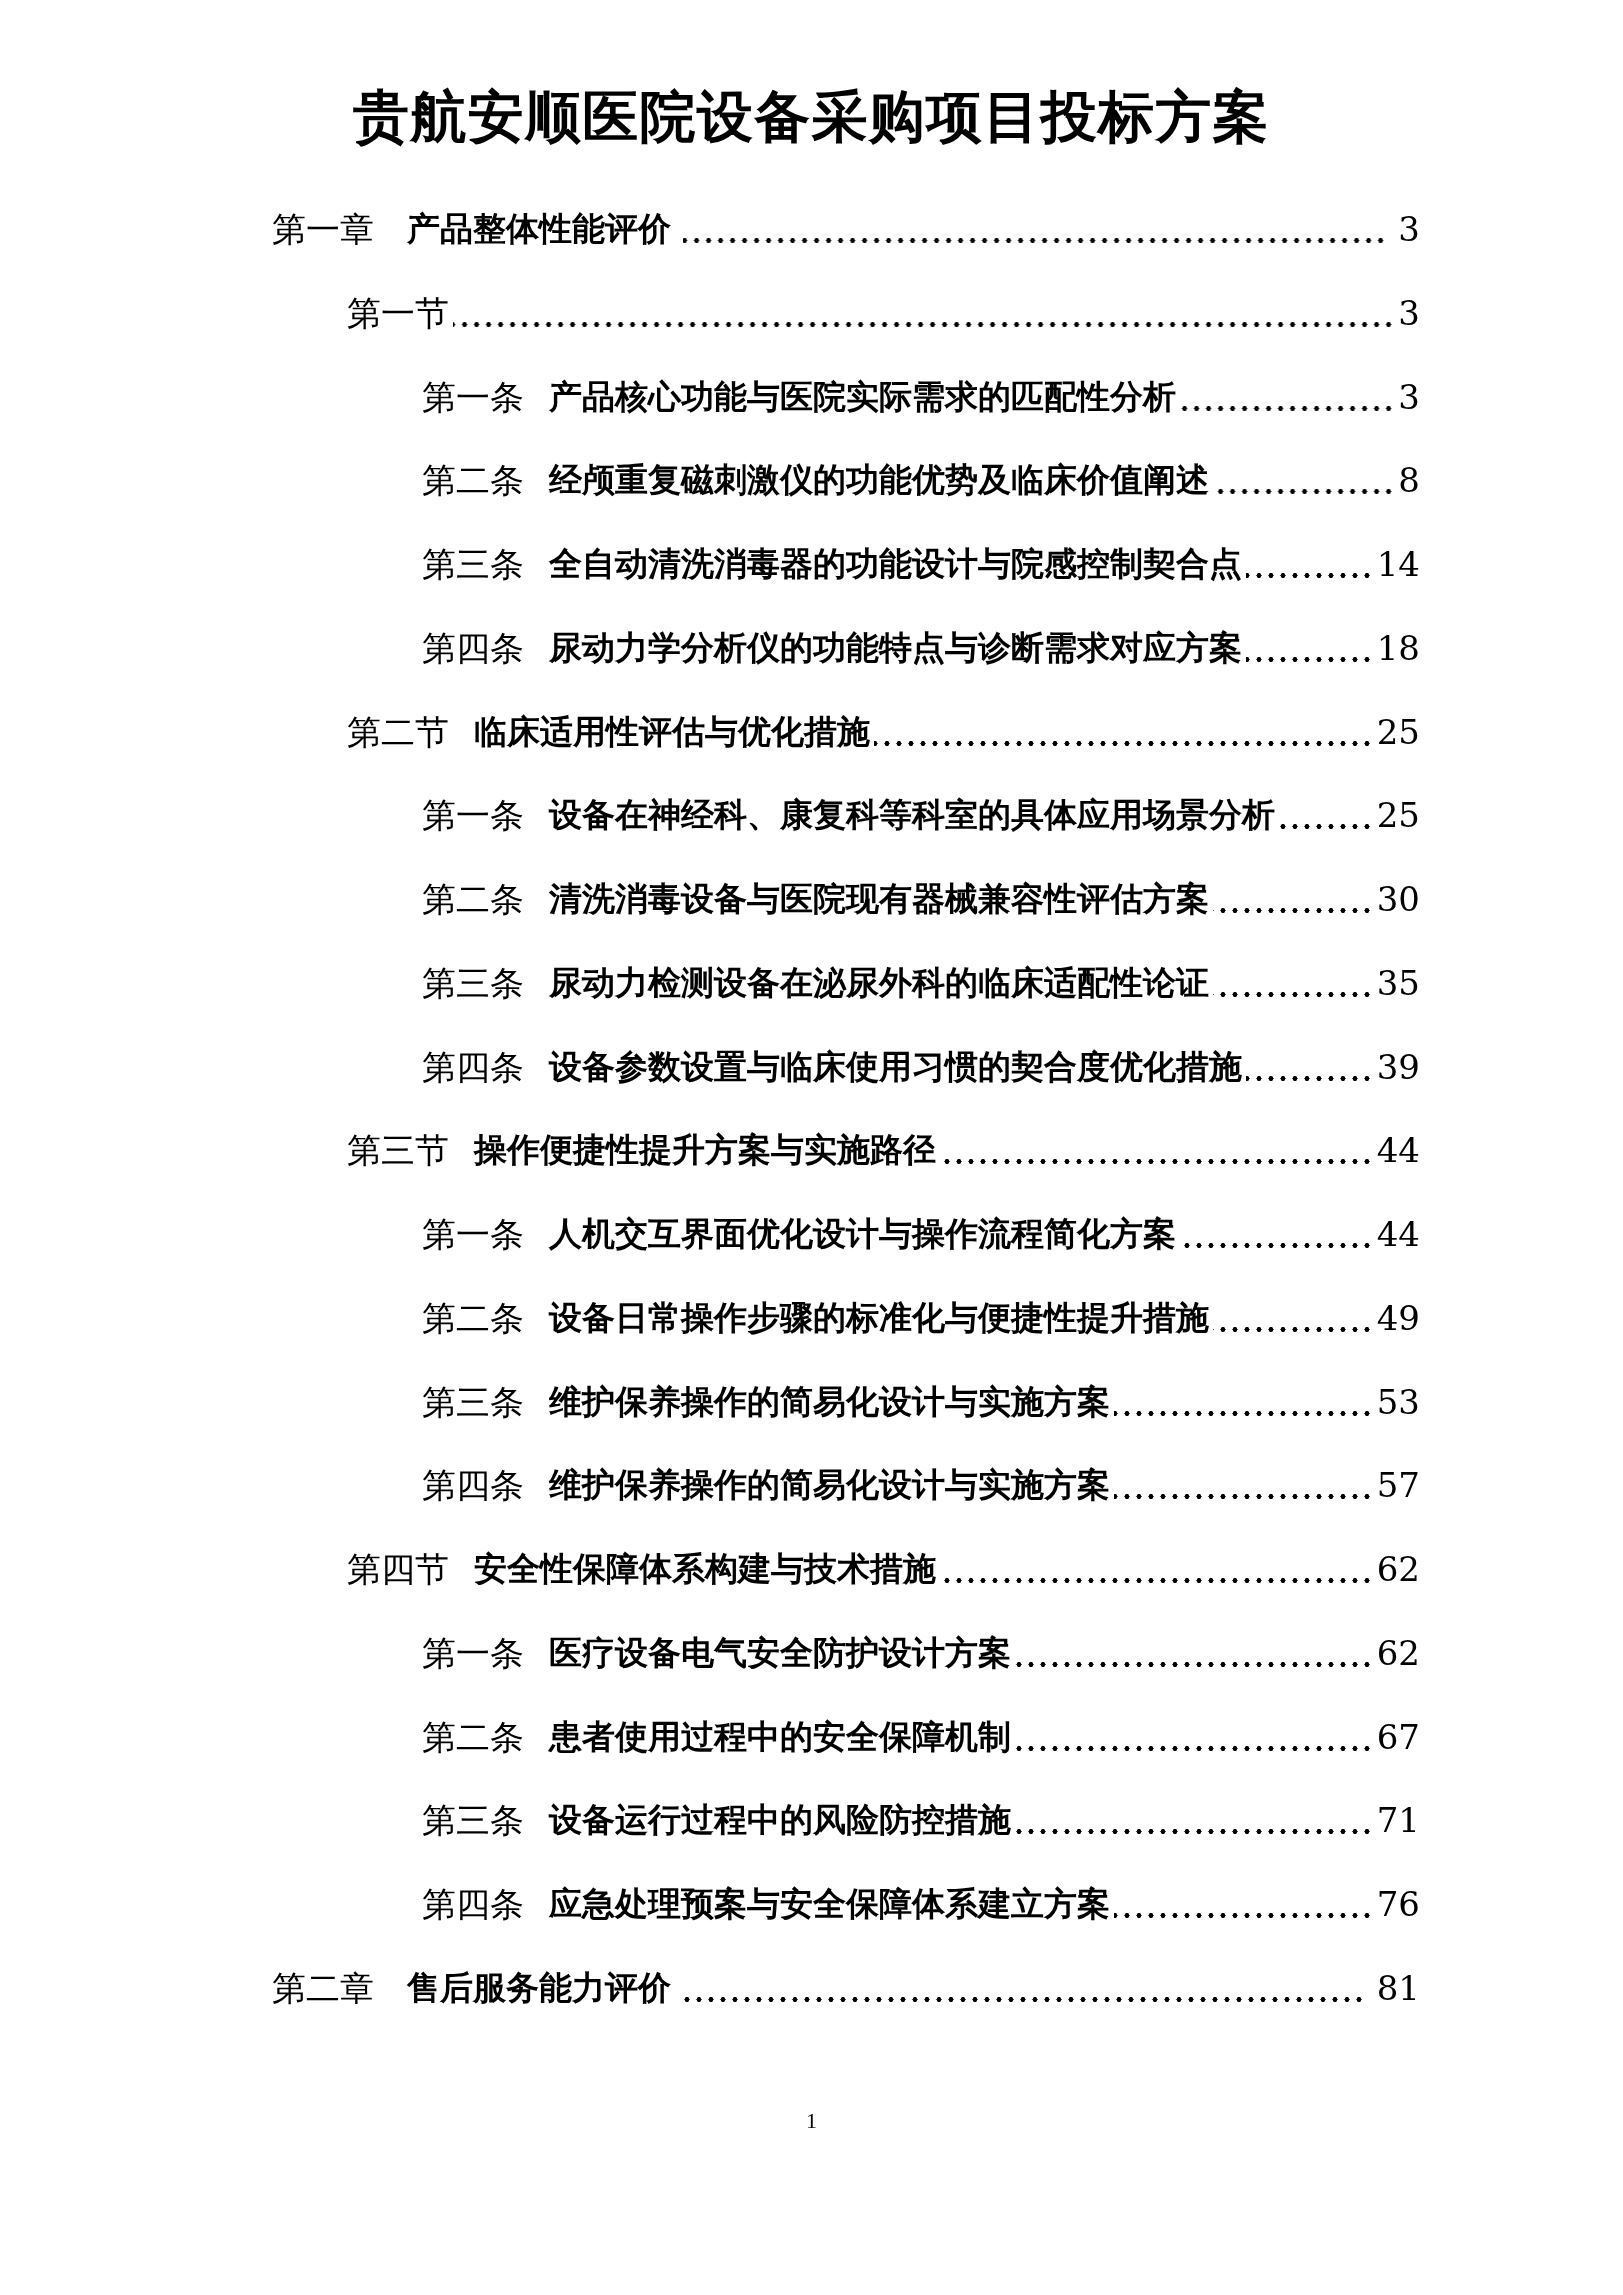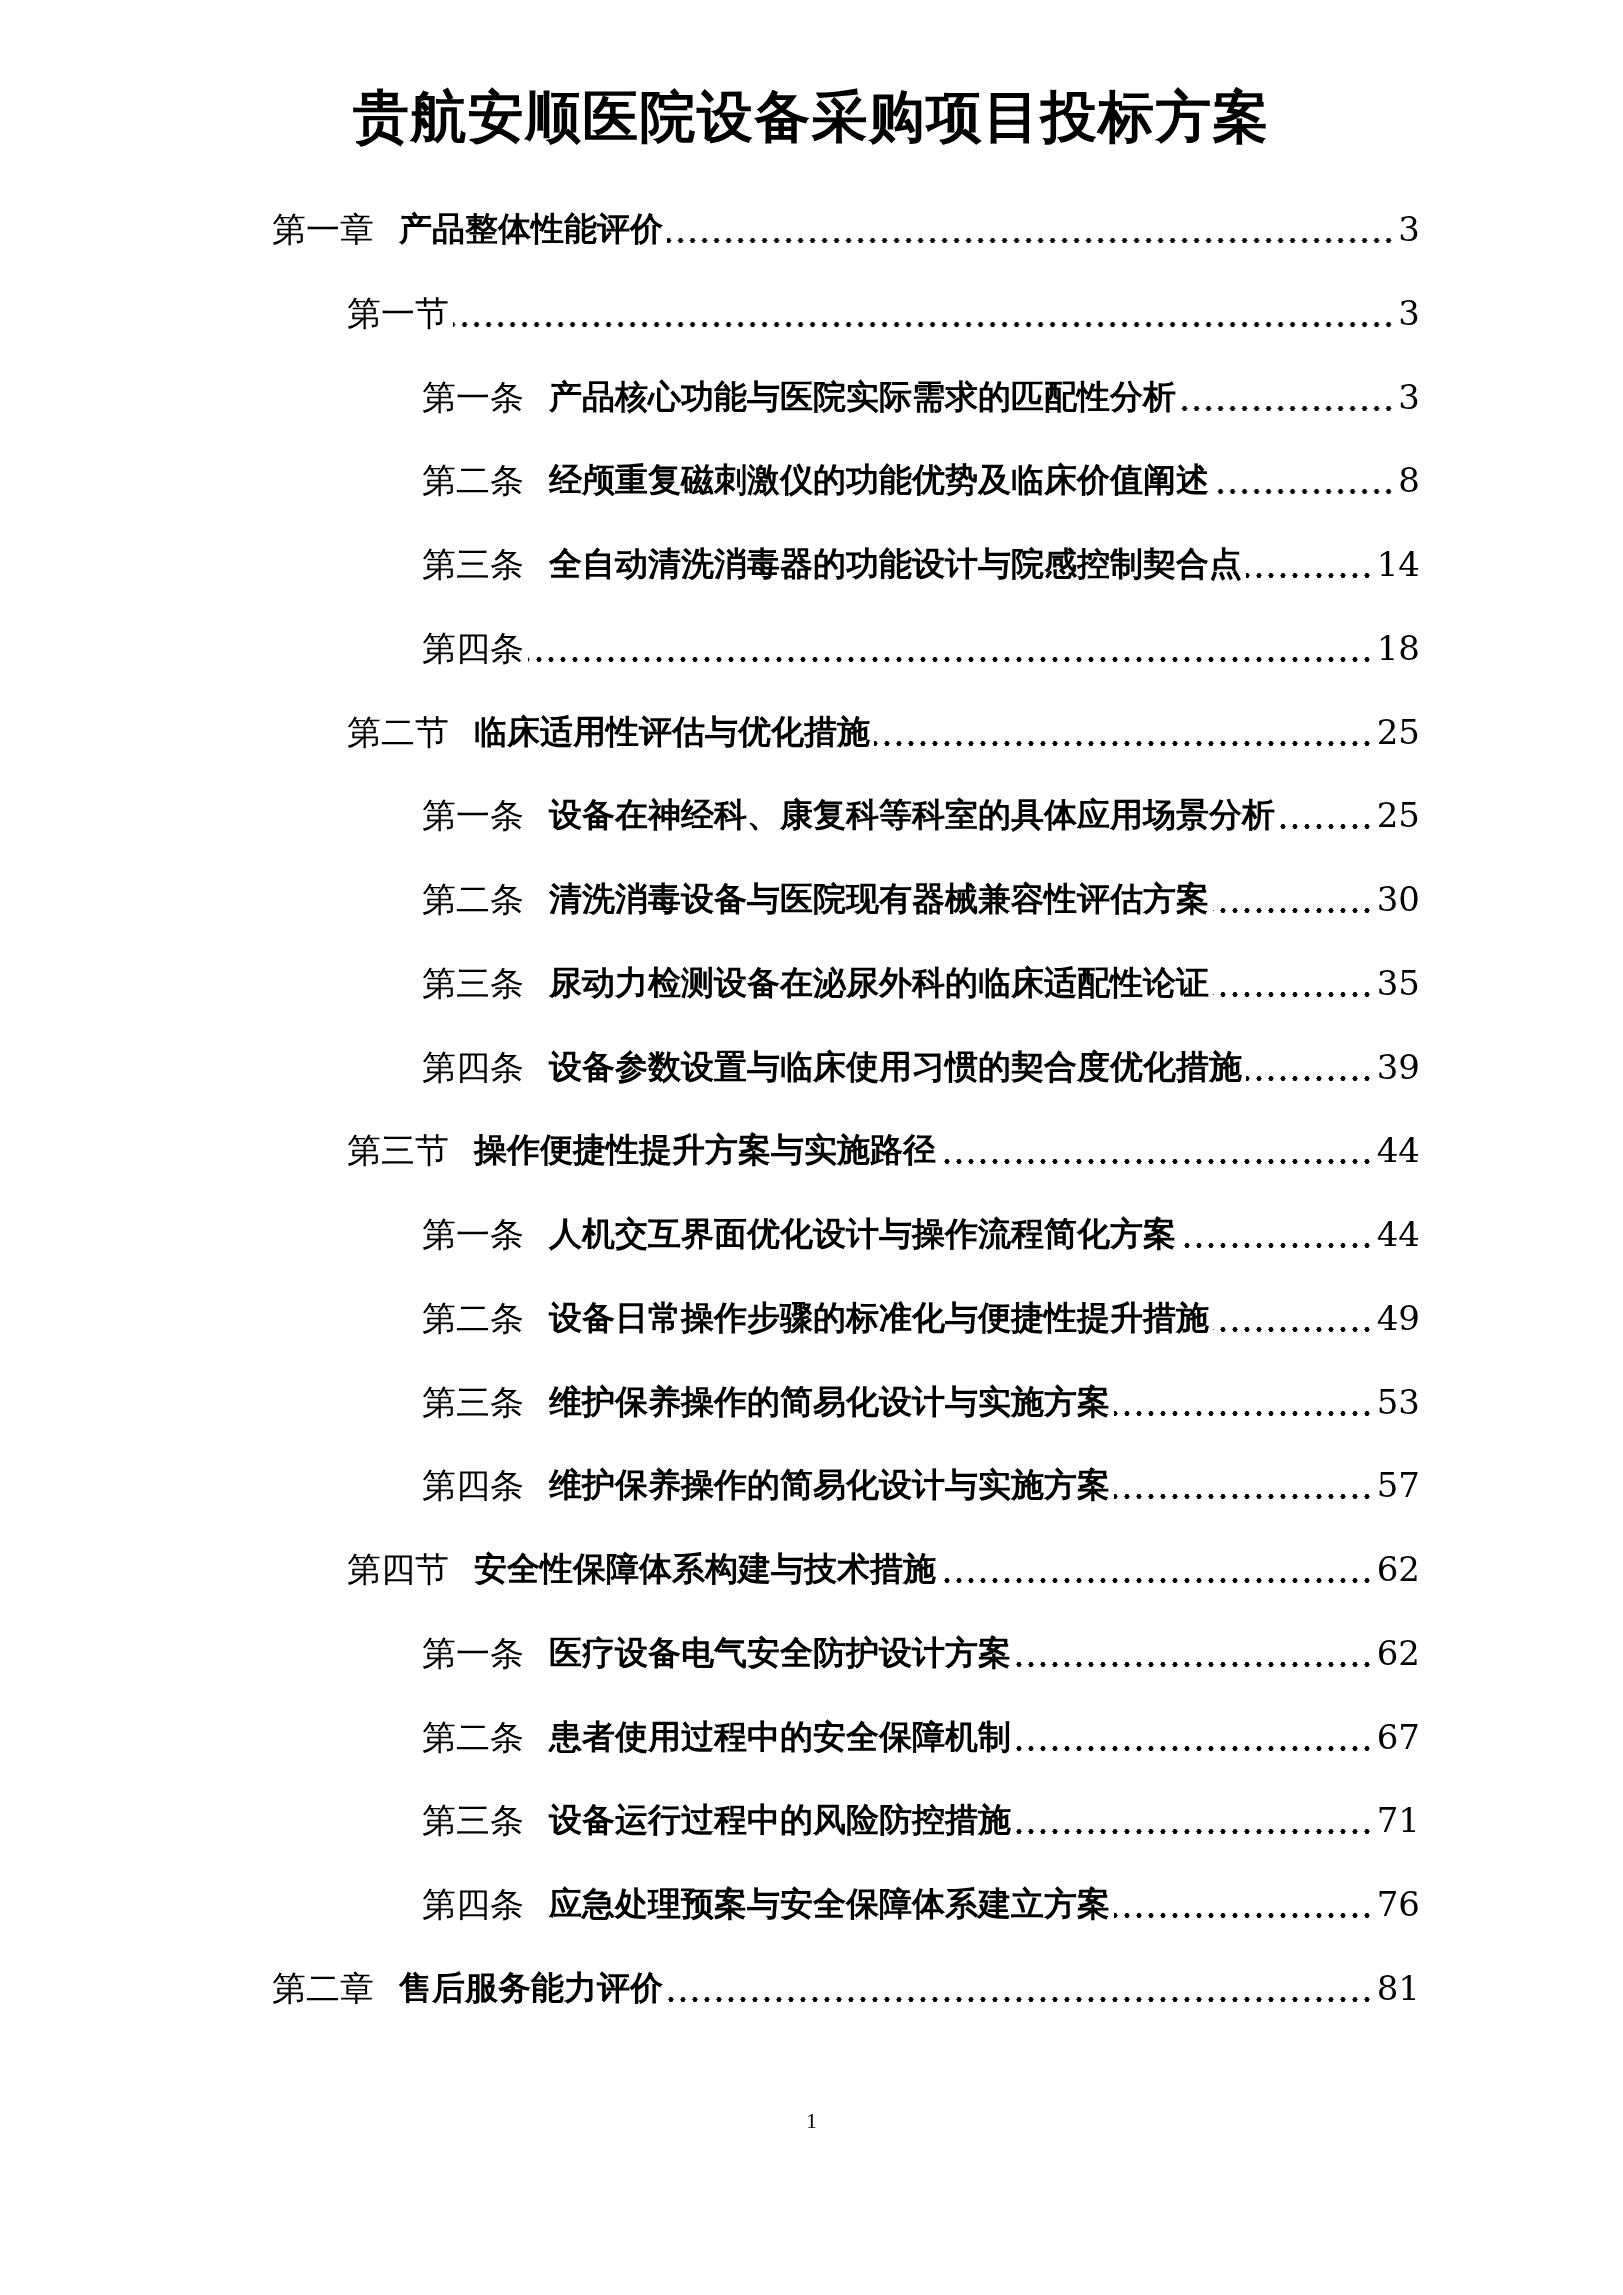--- a/index.html
+++ b/index.html
@@ -35,21 +35,21 @@
   }
   .toc-row {
     position: absolute;
     height: 65px;
     display: flex;
     align-items: flex-end;
     font-size: 34px;
     line-height: 52px;
     white-space: nowrap;
   }
-  .toc-row.level-chapter { left: 272px; width: 1148px; }
+  .toc-row.level-chapter { left: 272px; width: 1148px; gap: 8px; }
   .toc-row.level-section { left: 347px; width: 1073px; }
   .toc-row.level-article { left: 422px; width: 998px; }
   .toc-label {
     flex: 0 0 auto;
     font-family: "DejaVu Serif", "Liberation Serif", serif;
     font-weight: normal;
   }
   .toc-text {
     flex: 0 0 auto;
     margin-left: 25px;
@@ -122,20 +122,21 @@
     <span class="toc-page">8</span>
   </div>
   <div class="toc-row level-article" style="top:335px">
     <span class="toc-label">第三条</span>
     <span class="toc-text">全自动清洗消毒器的功能设计与院感控制契合点</span>
     <span class="toc-leader"></span>
     <span class="toc-page">14</span>
   </div>
   <div class="toc-row level-article" style="top:419px">
     <span class="toc-label">第四条</span>
+    <span class="toc-text">尿动力学分析仪的功能特点与诊断需求对应方案</span>
     <span class="toc-leader"></span>
     <span class="toc-page">18</span>
   </div>
   <div class="toc-row level-section" style="top:503px">
     <span class="toc-label">第二节</span>
     <span class="toc-text">临床适用性评估与优化措施</span>
     <span class="toc-leader"></span>
     <span class="toc-page">25</span>
   </div>
   <div class="toc-row level-article" style="top:586px">

